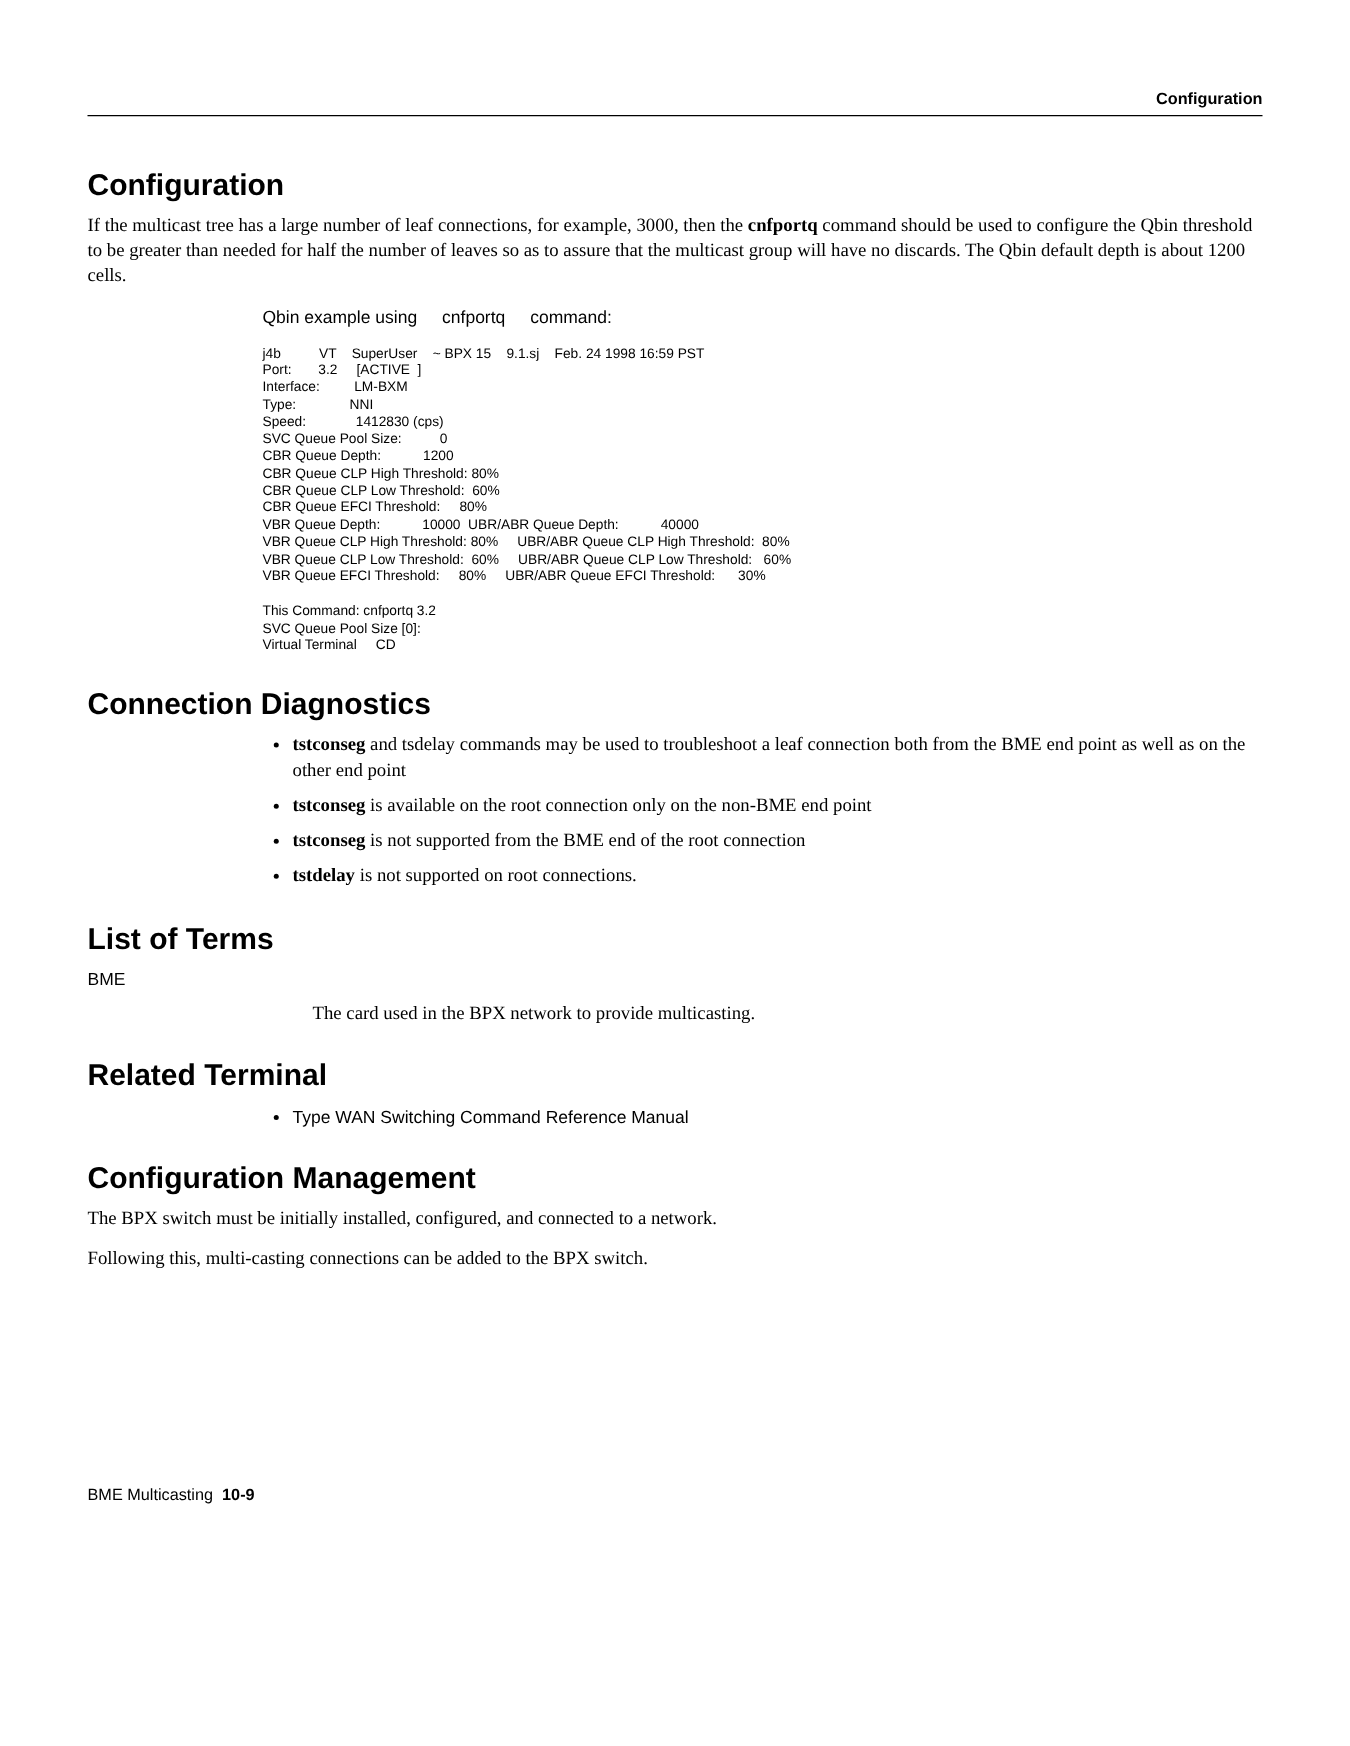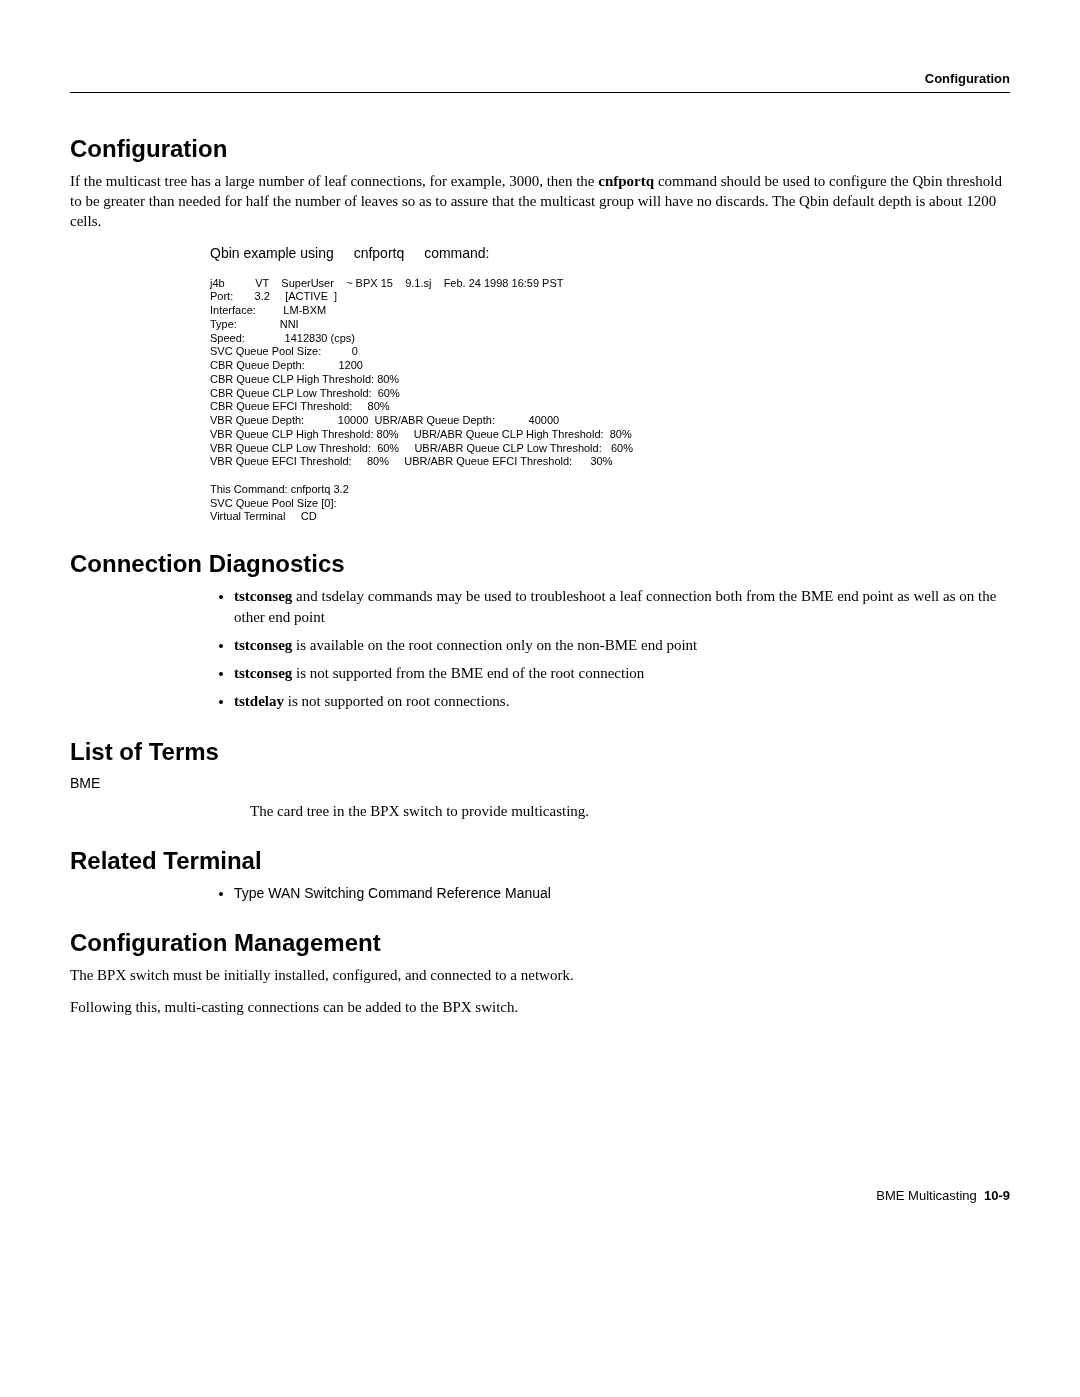--- a/index.html
+++ b/index.html
@@ -67,21 +67,20 @@
     font-family: Arial, Helvetica, sans-serif;
     font-size: 14px;
     margin-top: 6px;
   }
   .term-def {
     margin-left: 180px;
     margin-top: 8px;
   }
   .footer {
     margin-top: 170px;
-    text-align: right;
     font-family: Arial, Helvetica, sans-serif;
     font-size: 13px;
   }
   .footer .pg {
     font-weight: bold;
   }
 </style>
 </head>
 <body>
 
@@ -121,21 +120,21 @@
 <h1>Connection Diagnostics</h1>
 <ul class="bullets">
   <li><b>tstconseg</b><span> and tsdelay commands may be used to troubleshoot a leaf connection both from the BME end point as well as on the other end point</span></li>
   <li><b>tstconseg</b><span> is available on the root connection only on the non-BME end point</span></li>
   <li><b>tstconseg</b><span> is not supported from the BME end of the root connection</span></li>
   <li><b>tstdelay</b><span> is not supported on root connections.</span></li>
 </ul>
 
 <h1>List of Terms</h1>
 <div class="term-label">BME</div>
-<div class="term-def">The card tree in the BPX switch to provide multicasting.</div>
+<div class="term-def">The card used in the BPX network to provide multicasting.</div>
 
 <h1>Related Terminal</h1>
 <ul class="bullets">
   <li class="sans">Type WAN Switching Command Reference Manual</li>
 </ul>
 
 <h1>Configuration Management</h1>
 <div class="body-para">The BPX switch must be initially installed, configured, and connected to a network.</div>
 <div class="body-para">Following this, multi-casting connections can be added to the BPX switch.</div>
 

